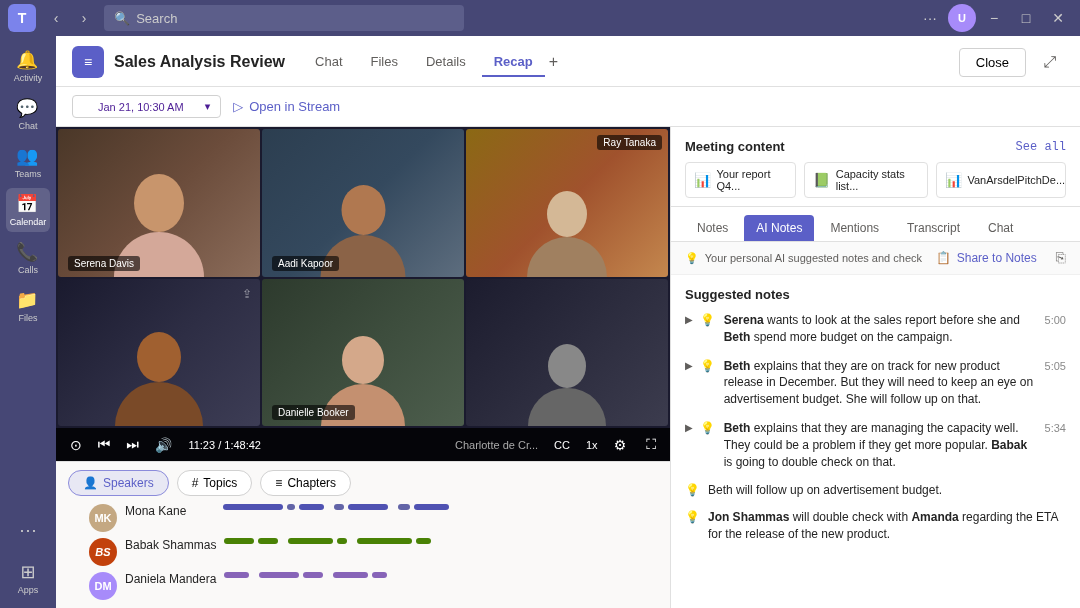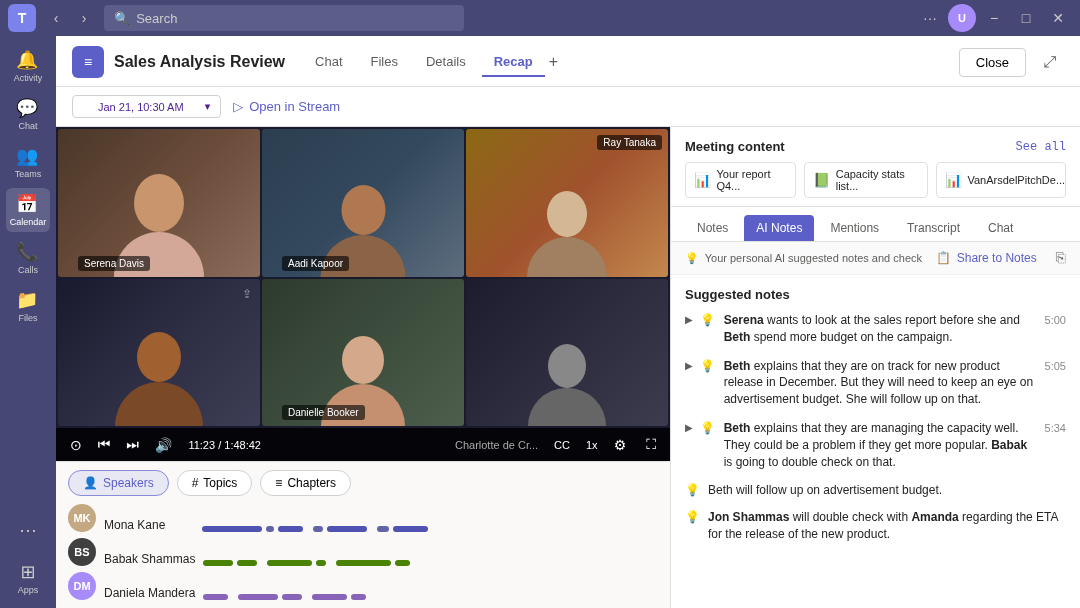--- a/index.html
+++ b/index.html
@@ -202,21 +202,21 @@
     .cell3 .person-head { background: #c4a882; width: 38px; height: 42px; }
     .cell3 .person-body { background: #a08060; }
     .cell4 .person-head { background: #a06030; width: 42px; height: 48px; }
     .cell4 .person-body { background: #7a4a28; }
     .cell5 .person-head { background: #d4a88a; width: 40px; height: 45px; }
     .cell5 .person-body { background: #c49070; }
     .cell6 .person-head { background: #888; width: 38px; height: 42px; }
     .cell6 .person-body { background: #666; }
 
     .name-badge {
-      position: absolute; bottom: 6px; left: 20px;
+      position: absolute; bottom: 6px; left: 10px;
       background: rgba(0,0,0,0.6);
       color: white; font-size: 10px; padding: 2px 6px; border-radius: 3px;
     }
 
     .video-controls {
       background: rgba(0,0,0,0.8);
       padding: 6px 10px;
       display: flex; align-items: center; gap: 8px;
     }
     .vc-btn {
@@ -237,21 +237,21 @@
       display: flex; gap: 8px; margin-bottom: 8px;
     }
     .speaker-tab {
       padding: 5px 14px; border-radius: 16px;
       border: 1px solid #d1d1d1; background: white;
       font-size: 12px; cursor: pointer; display: flex; align-items: center; gap: 5px;
     }
     .speaker-tab.active { background: #e8e8f4; border-color: #8b8bdb; color: #5b5fc7; }
     .speaker-list { display: flex; flex-direction: column; gap: 6px; }
     .speaker-row {
-      display: flex; align-items: flex-end; gap: 8px;
+      display: flex; align-items: flex-start; gap: 8px; margin-left: 21px;
     }
     .speaker-avatar {
       width: 28px; height: 28px; border-radius: 50%;
       background: #c4a882;
       display: flex; align-items: center; justify-content: center;
       color: white; font-size: 11px; font-weight: bold; flex-shrink: 0;
     }
     .speaker-name { font-size: 12px; color: #242424; min-width: 90px; }
     .speaker-bars { display: flex; align-items: center; gap: 2px; flex: 1; }
     .bar-segment {
@@ -536,21 +536,21 @@
                 <div class="bar-segment" style="width:8px; background:#6264a7; margin-left:2px;"></div>
                 <div class="bar-segment" style="width:25px; background:#4f52b2; margin-left:2px;"></div>
                 <div class="bar-segment" style="width:10px; background:#6264a7; margin-left:8px;"></div>
                 <div class="bar-segment" style="width:40px; background:#4f52b2; margin-left:2px;"></div>
                 <div class="bar-segment" style="width:12px; background:#6264a7; margin-left:8px;"></div>
                 <div class="bar-segment" style="width:35px; background:#4f52b2; margin-left:2px;"></div>
               </div>
             </div>
 
             <div class="speaker-row">
-              <div class="speaker-avatar" style="background:#404040;">BS</div>
+              <div class="speaker-avatar" style="background:#c2410c;font-style:italic;">BS</div>
               <span class="speaker-name">Babak Shammas</span>
               <div class="speaker-bars">
                 <div class="bar-segment" style="width:30px; background:#498205;"></div>
                 <div class="bar-segment" style="width:20px; background:#498205; margin-left:2px;"></div>
                 <div class="bar-segment" style="width:45px; background:#498205; margin-left:8px;"></div>
                 <div class="bar-segment" style="width:10px; background:#498205; margin-left:2px;"></div>
                 <div class="bar-segment" style="width:55px; background:#498205; margin-left:8px;"></div>
                 <div class="bar-segment" style="width:15px; background:#498205; margin-left:2px;"></div>
               </div>
             </div>

